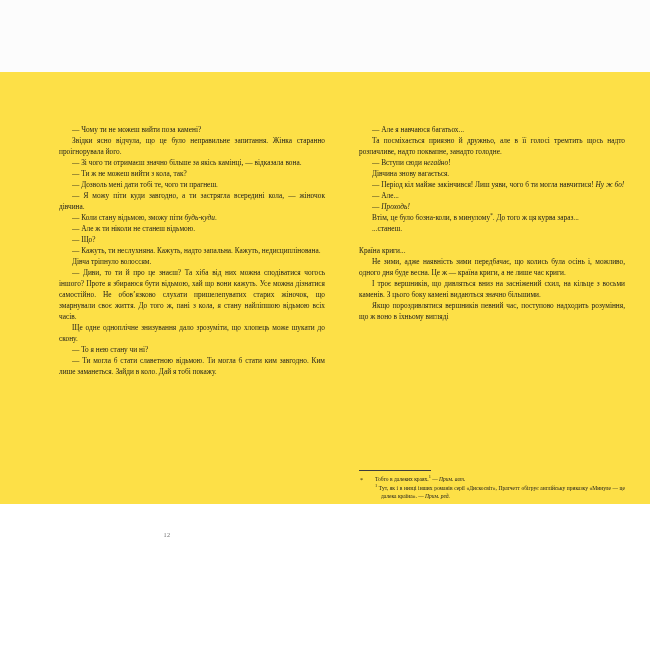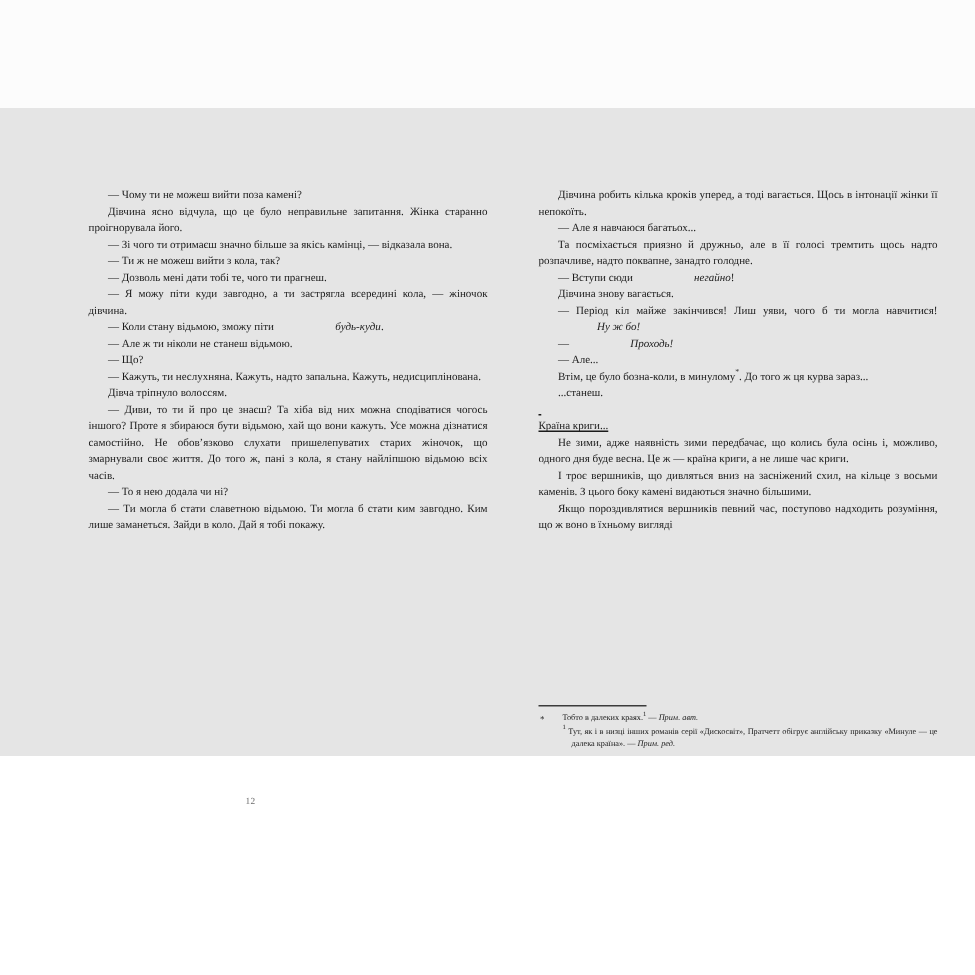--- a/index.html
+++ b/index.html
@@ -15,21 +15,21 @@
     font-family: "Liberation Serif", "DejaVu Serif", serif;
     color: #1b1b1b;
   }
 
   .spread {
     position: absolute;
     left: 0;
     top: 0;
     width: 650px;
     height: 504px;
-    background: #e5e5e5;
+    background: #fde047;
   }
 
   
   .sheet-top-band {
     position: absolute;
     left: 0;
     top: 0;
     width: 650px;
     height: 72px;
     background: #fcfcfc;
@@ -55,24 +55,23 @@
     hyphens: manual;
     -webkit-hyphens: manual;
   }
   .page-left .text-block  { left: 59px; }
   .page-right .text-block { left: 34px; }
 
   .text-block p {
     margin: 0;
     text-indent: 13px;
   }
-  .text-block p.noindent { text-indent: 0; text-decoration: underline; }
+  .text-block p.noindent { text-indent: 0; }
 
   .text-block em {
-    margin-left: 39px;
   }
 
   sup.fnmark {
     font-size: 5.2px;
     vertical-align: super;
     line-height: 0;
   }
 
   
   .footnotes {
@@ -129,47 +128,47 @@
 </head>
 <body>
 
 <div class="spread">
 
   <div class="sheet-top-band"></div>
 
   <div class="page page-left">
     <div class="text-block">
         <p><span>— Чому ти не можеш вийти поза камені?</span></p>
-        <p><span>Дівчина ясно відчула, що це було неправильне запитання. Жінка старанно проігнорувала його.</span></p>
+        <p><span>Звідки ясно відчула, що це було неправильне запитання. Жінка старанно проігнорувала його.</span></p>
         <p><span>— Зі чого ти отримаєш значно більше за якісь камінці, — відказала вона.</span></p>
         <p><span>— Ти ж не можеш вийти з кола, так?</span></p>
         <p><span>— Дозволь мені дати тобі те, чого ти прагнеш.</span></p>
         <p><span>— Я можу піти куди завгодно, а ти застрягла всередині кола, — жіночок дівчина.</span></p>
         <p><span>— Коли стану відьмою, зможу піти </span><em>будь-куди</em><span>.</span></p>
         <p><span>— Але ж ти ніколи не станеш відьмою.</span></p>
         <p><span>— Що?</span></p>
         <p><span>— Кажуть, ти неслухняна. Кажуть, надто запальна. Кажуть, недисциплінована.</span></p>
         <p><span>Дівча тріпнуло волоссям.</span></p>
         <p><span>— Диви, то ти й про це знаєш? Та хіба від них можна сподіватися чогось іншого? Проте я збираюся бути відьмою, хай що вони кажуть. Усе можна дізнатися самостійно. Не обов’язково слухати пришелепуватих старих жіночок, що змарнували своє життя. До того ж, пані з кола, я стану найліпшою відьмою всіх часів.</span></p>
-        <p><span>— То я нею додала чи ні?</span></p>
+        <p><span>Ще одне одноплічне знизування дало зрозуміти, що хлопець може шукати до скону.</span></p>
+        <p><span>— То я нею стану чи ні?</span></p>
         <p><span>— Ти могла б стати славетною відьмою. Ти могла б стати ким завгодно. Ким лише заманеться. Зайди в коло. Дай я тобі покажу.</span></p>
       </div>
     <div class="folio">12</div>
   </div>
 
   <div class="page page-right">
     <div class="text-block">
-        <p><span>Дівчина робить кілька кроків уперед, а тоді вагається. Щось в інтонації жінки її непокоїть.</span></p>
         <p><span>— Але я навчаюся багатьох...</span></p>
         <p><span>Та посміхається приязно й дружньо, але в її голосі тремтить щось надто розпачливе, надто поквапне, занадто голодне.</span></p>
         <p><span>— Вступи сюди </span><em>негайно</em><span>!</span></p>
         <p><span>Дівчина знову вагається.</span></p>
         <p><span>— Період кіл майже закінчився! Лиш уяви, чого б ти могла навчитися! </span><em>Ну ж бо!</em></p>
+        <p><span>— Але...</span></p>
         <p><span>— </span><em>Проходь!</em></p>
-        <p><span>— Але...</span></p>
         <p><span>Втім, це було бозна-коли, в минулому</span><sup class="fnmark">*</sup><span>. До того ж ця курва зараз...</span></p>
         <p><span>...станеш.</span></p>
         <p class="noindent">&nbsp;</p>
         <p class="noindent"><span>Країна криги...</span></p>
         <p><span>Не зими, адже наявність зими передбачає, що колись була осінь і, можливо, одного дня буде весна. Це ж — країна криги, а не лише час криги.</span></p>
         <p><span>І троє вершників, що дивляться вниз на засніжений схил, на кільце з восьми каменів. З цього боку камені видаються значно більшими.</span></p>
         <p><span>Якщо пороздивлятися вершників певний час, поступово надходить розуміння, що ж воно в їхньому вигляді</span></p>
       </div>
     <div class="folio">13</div>
   </div>

